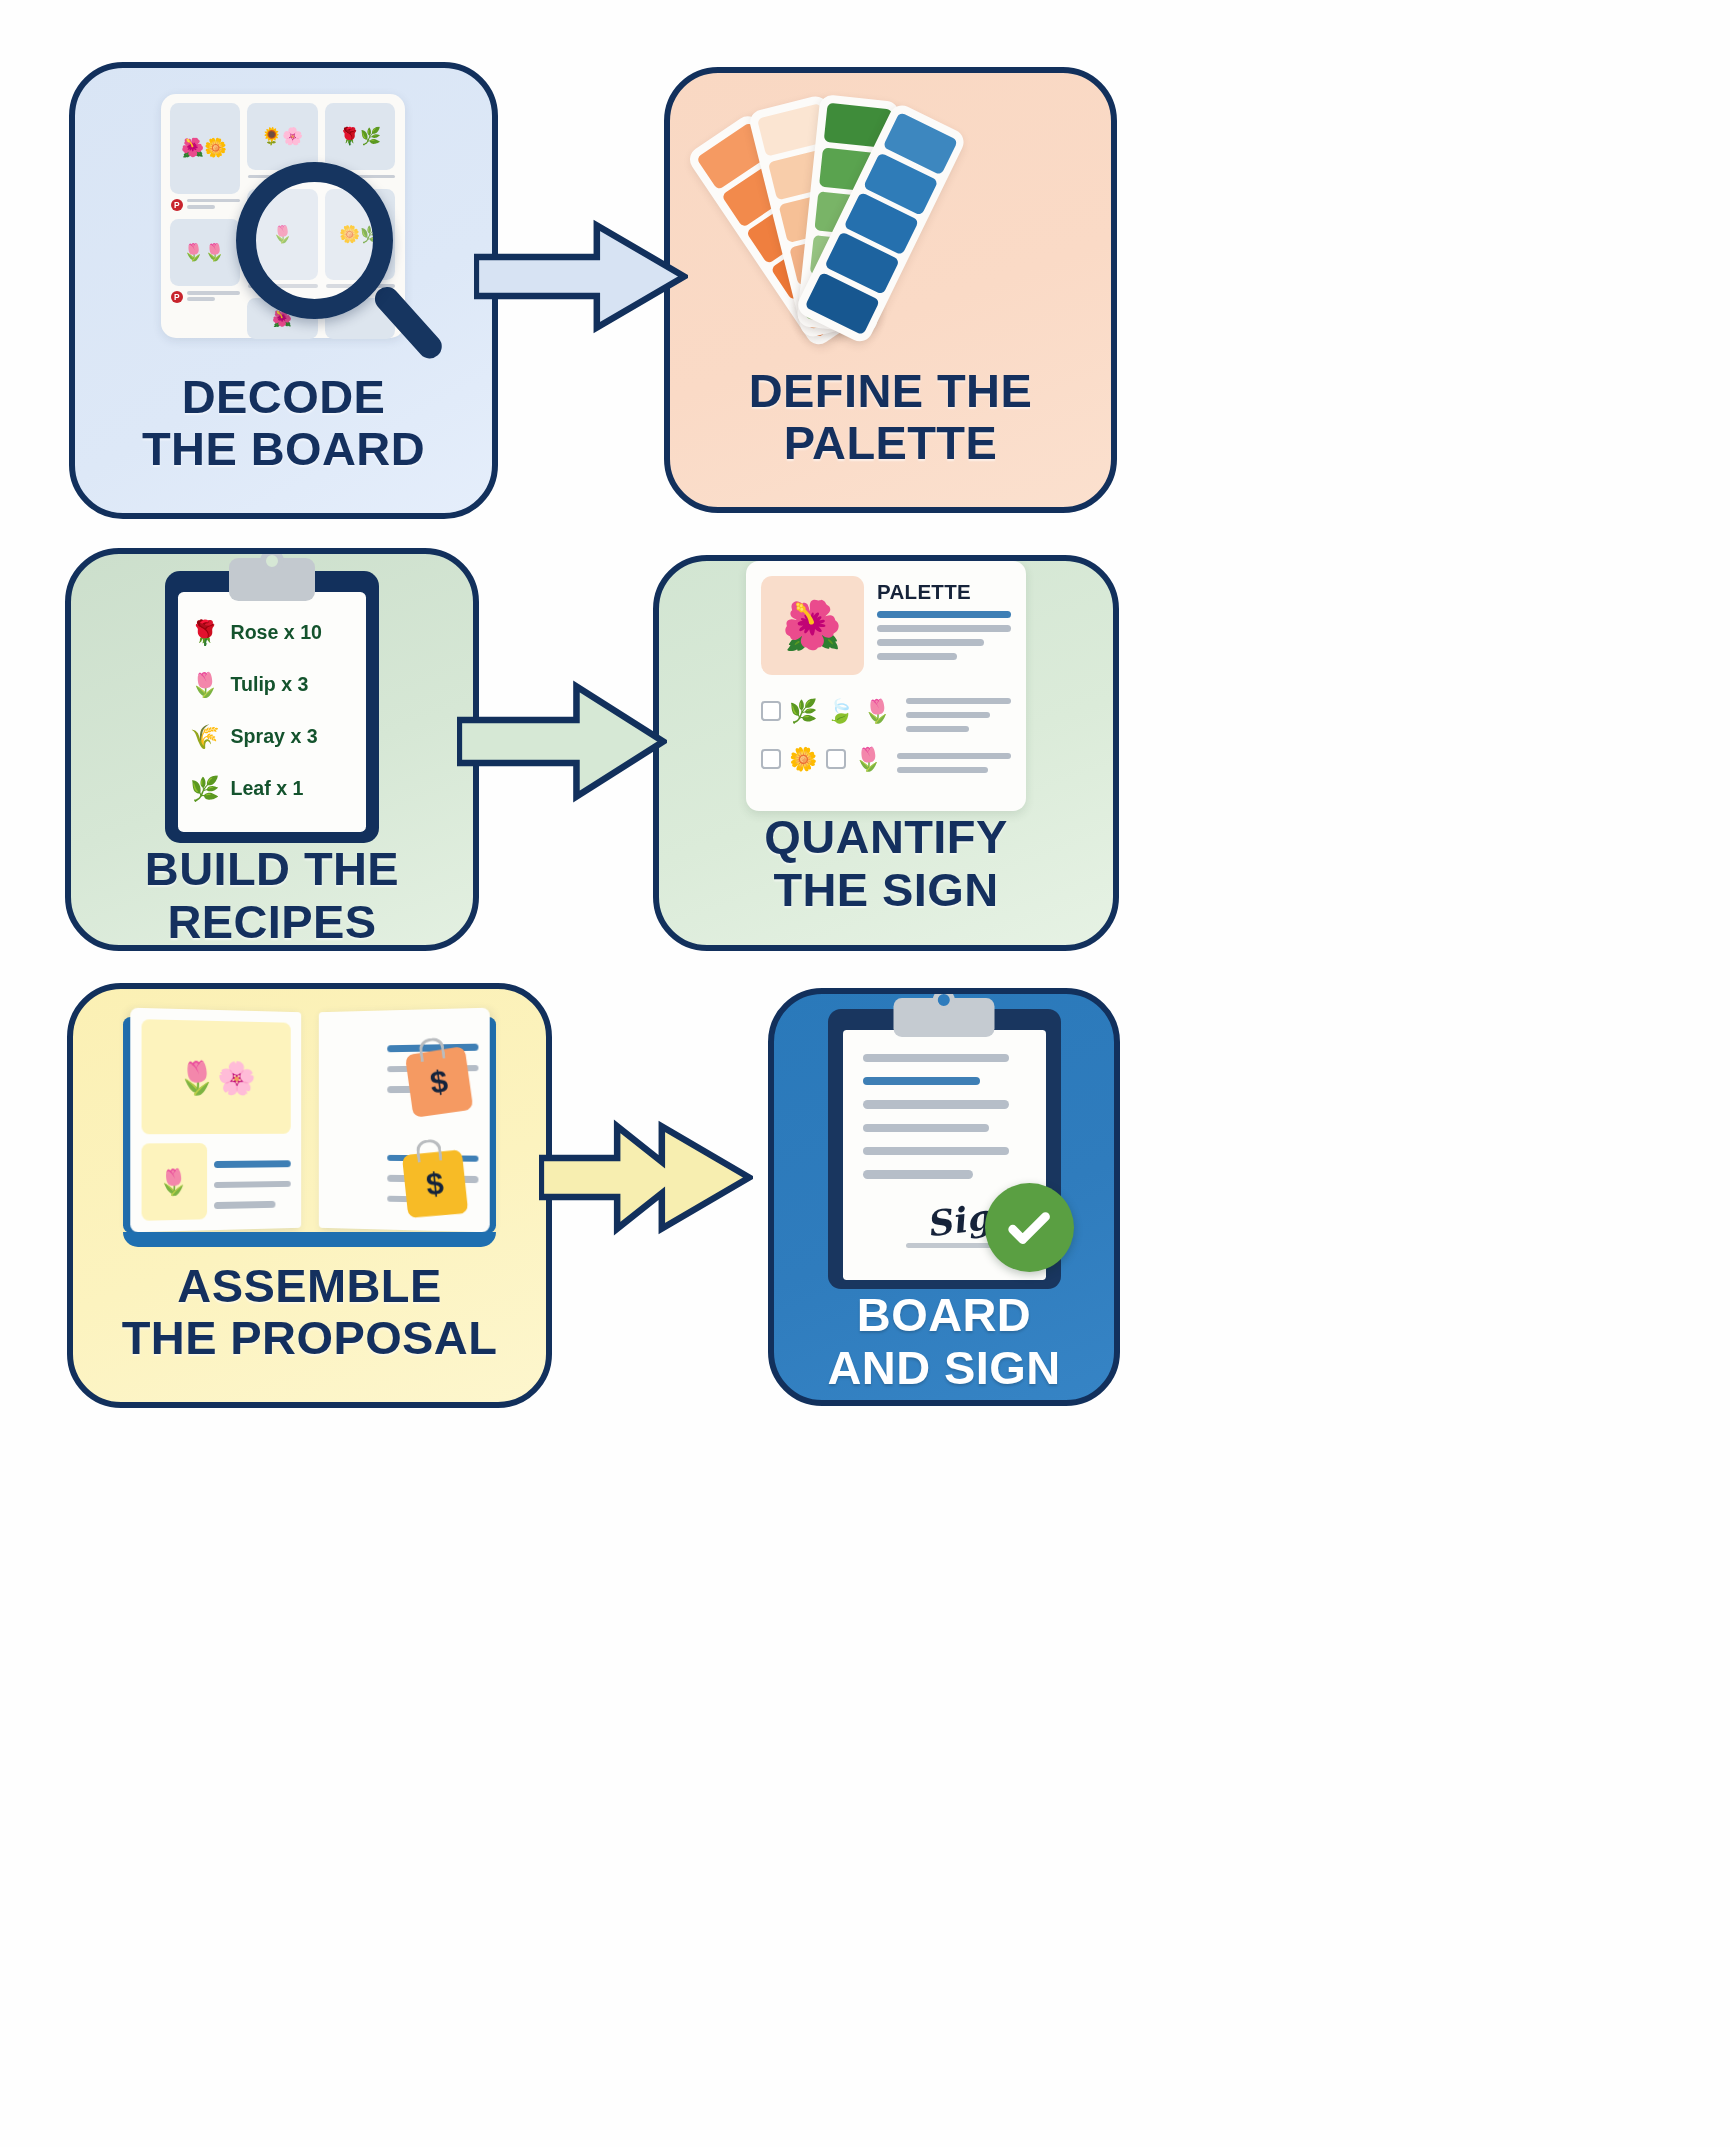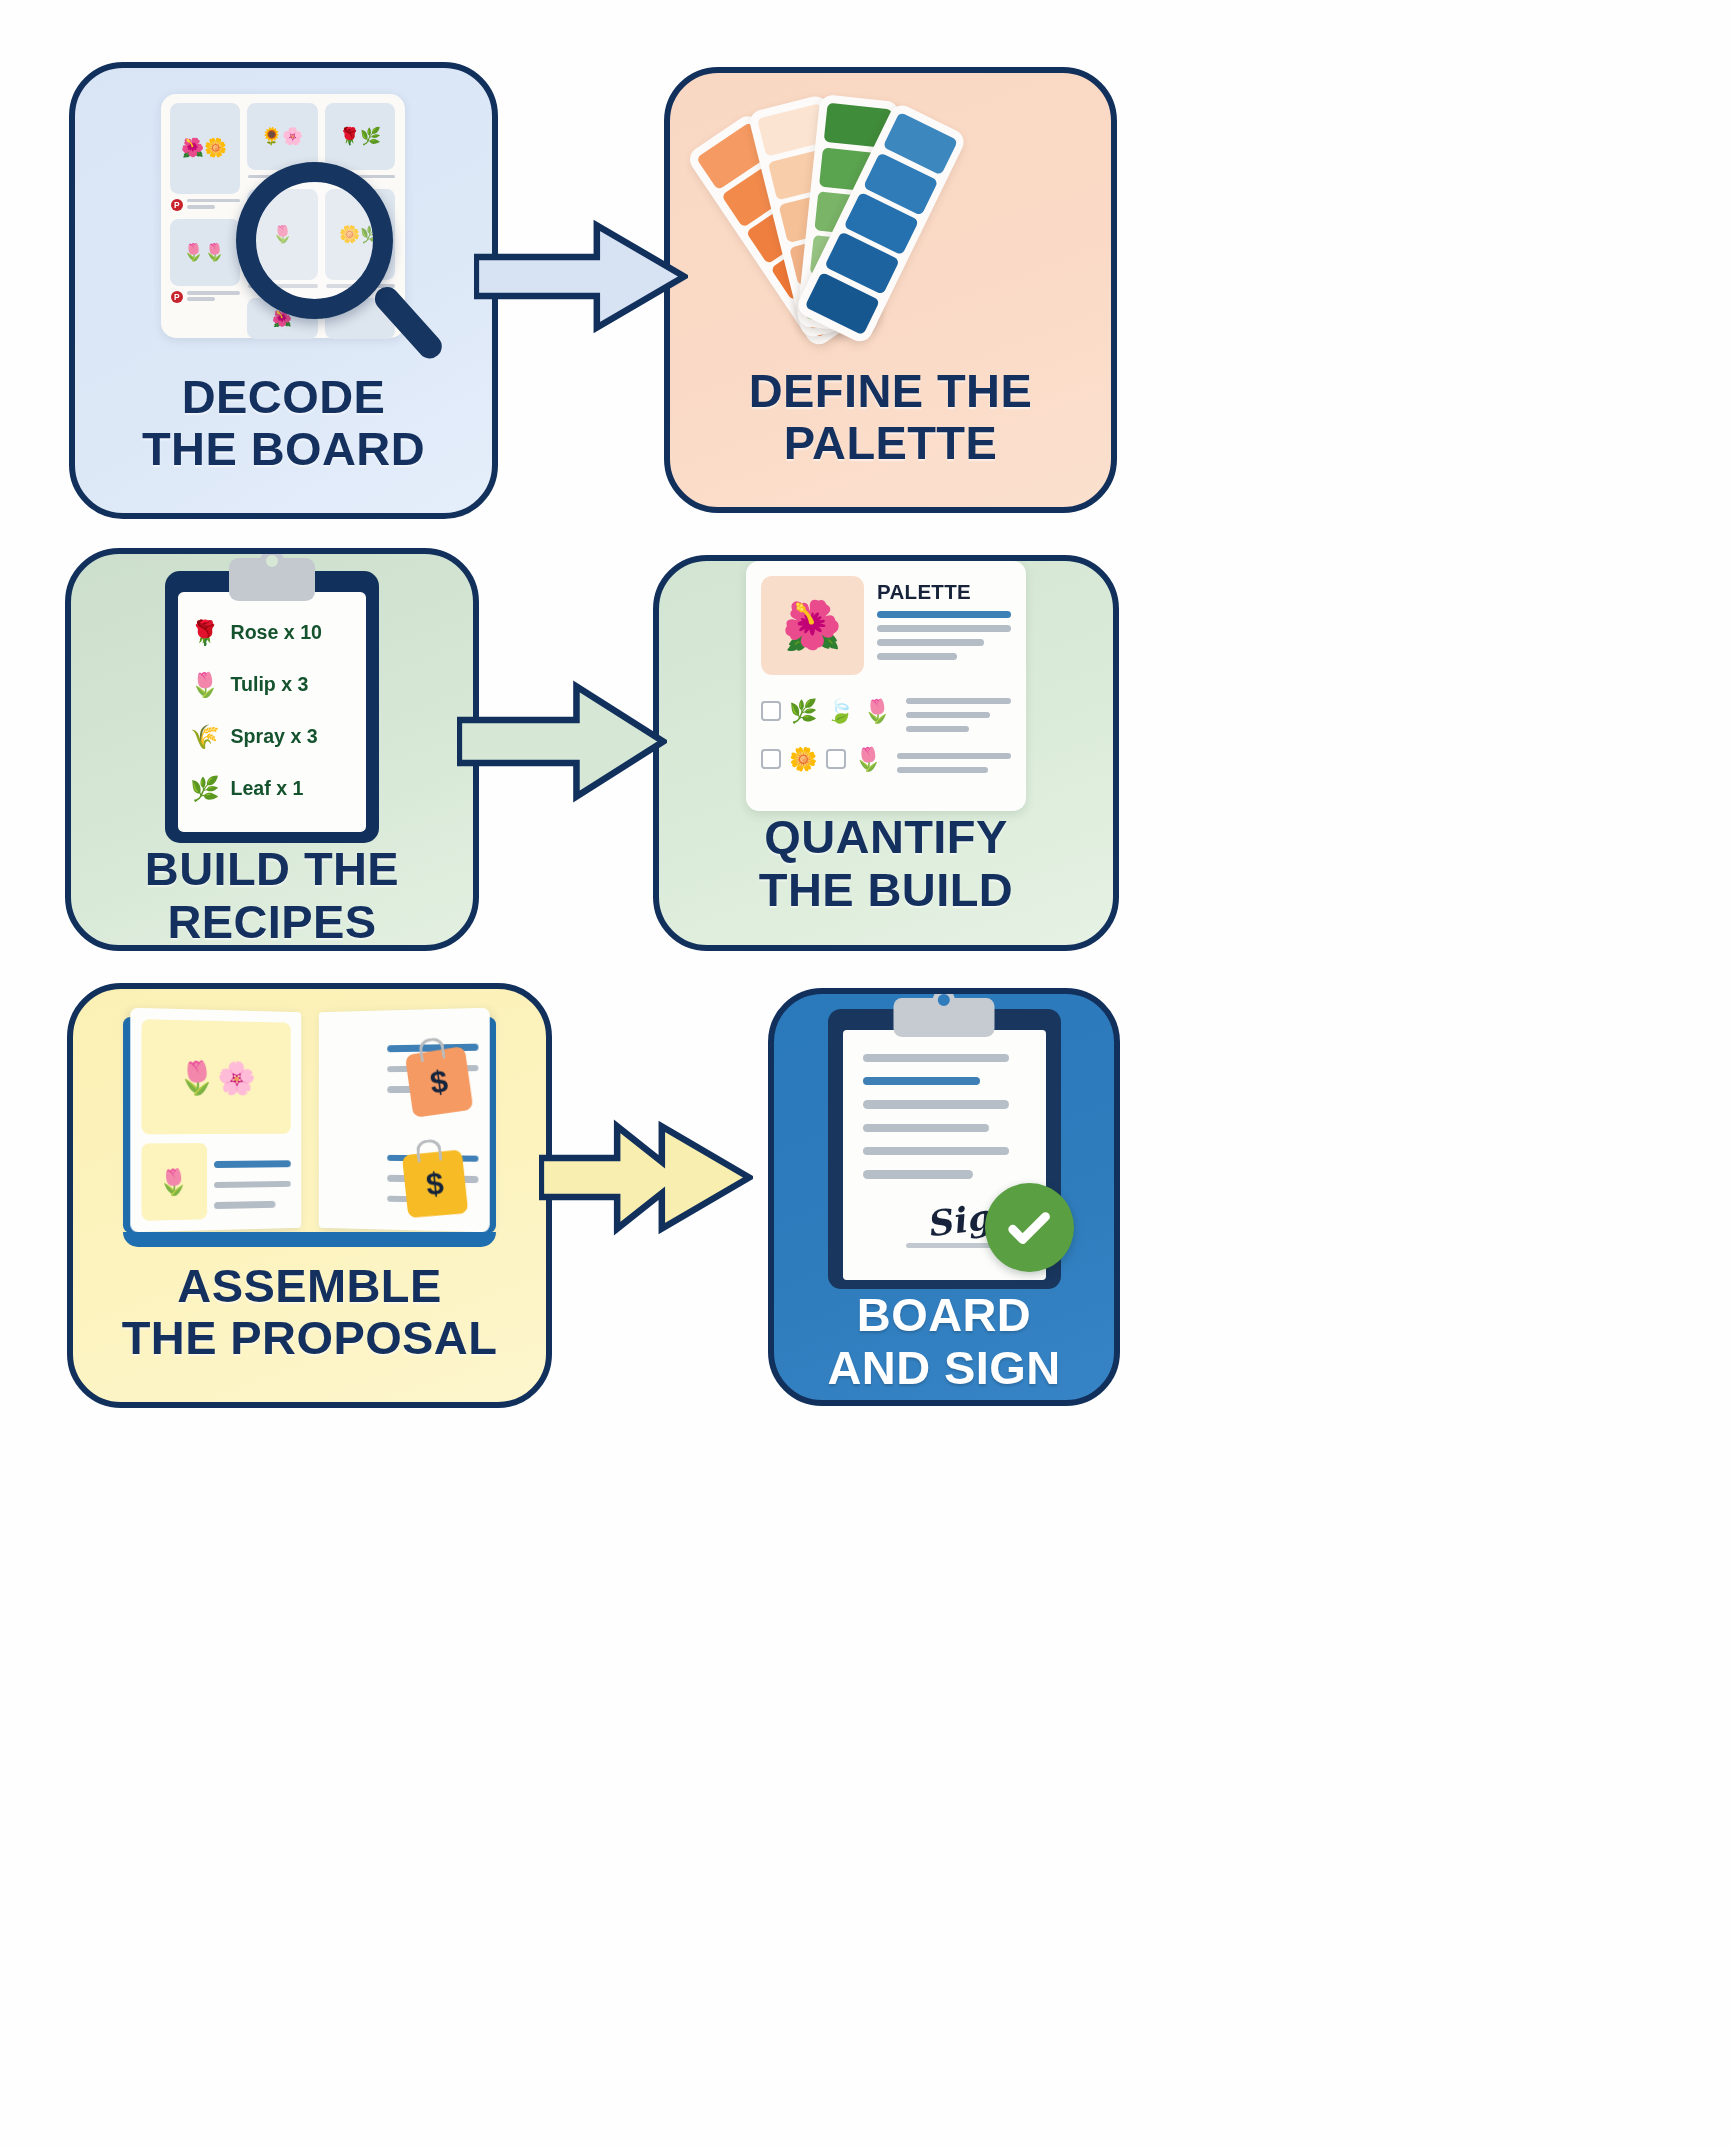--- a/index.html
+++ b/index.html
@@ -337,21 +337,21 @@
             <div class="rec-lines">
               <div class="bar"></div>
               <div class="bar w80"></div>
             </div>
           </div>
         </div>
       </div>
     </div>
     <div class="card-title">
       <div>QUANTIFY</div>
-      <div>THE BUILD</div>
+      <div>THE SIGN</div>
     </div>
   </div>
 
   <div class="card" id="card-5">
     <div class="card-art">
       <div class="book">
         <div class="spine-l"></div>
         <div class="spine-r"></div>
         <div class="page left">
           <div class="pg-in">

